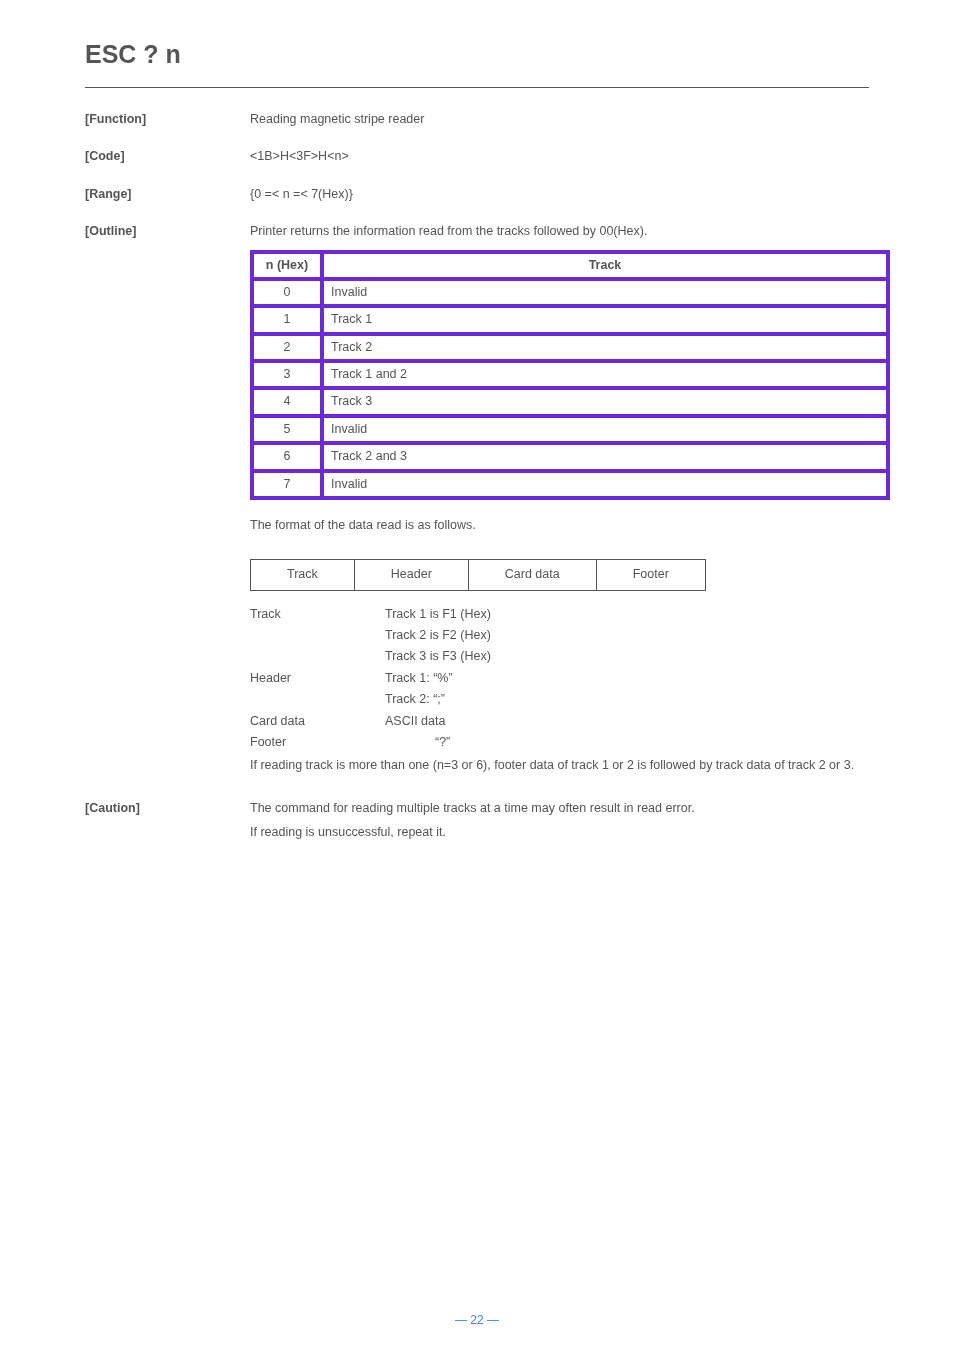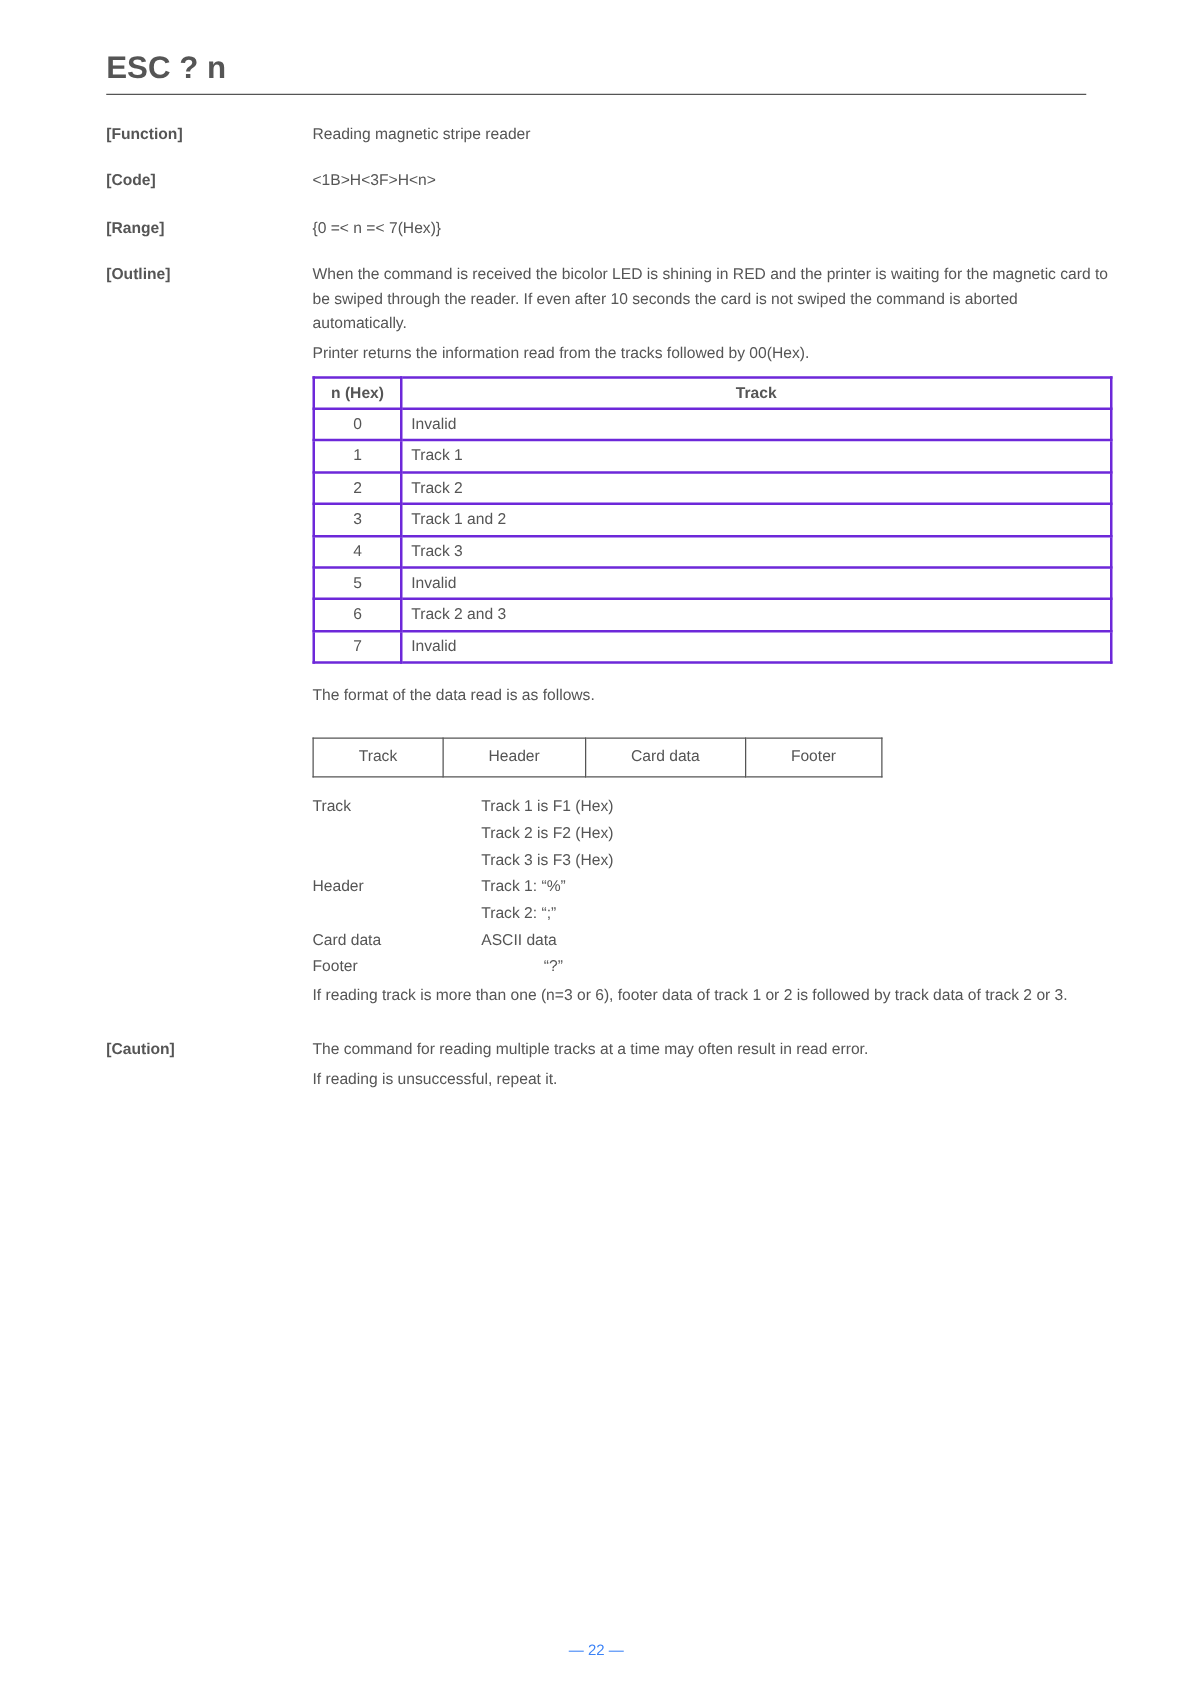--- a/index.html
+++ b/index.html
@@ -9,21 +9,21 @@
       color: #585858;
       width: 954px;
       height: 1351px;
       padding: 40px 85px 30px 85px;
       position: relative;
     }
     .title {
       font-size: 25px;
       font-weight: bold;
       color: #555;
-      padding-bottom: 6px;
+      padding-bottom: 18px;
       border-bottom: 1px solid #555;
       margin-bottom: 22px;
     }
     .section {
       display: flex;
       align-items: flex-start;
       margin-bottom: 18px;
       font-size: 12.5px;
       line-height: 1.55;
     }
@@ -39,21 +39,21 @@
     }
     .content p { margin-bottom: 5px; }
     table.tracks {
       border-collapse: collapse;
       width: 640px;
       margin-top: 8px;
       font-size: 12.5px;
       color: #555;
     }
     table.tracks th, table.tracks td {
-      border: 2px solid #6d28d9;
+      border: 4px solid #6d28d9;
       padding: 2px 7px;
       text-align: left;
     }
     table.tracks th { font-weight: bold; }
     table.tracks th.nh { width: 70px; text-align:center; }
     table.tracks td.ncell { text-align: center; }
     table.format {
       border-collapse: collapse;
       font-size: 12.5px;
       margin-top: 4px;
@@ -100,21 +100,20 @@
 </div>
 
 <div class="section">
   <div class="label">[Range]</div>
   <div class="content">{0 =&lt; n =&lt; 7(Hex)}</div>
 </div>
 
 <div class="section">
   <div class="label">[Outline]</div>
   <div class="content">
-    <p>When the command is received the bicolor LED is shining in RED and the printer is waiting for the magnetic card to be swiped through the reader.   If even after 10 seconds the card is not swiped the command is aborted automatically.</p>
     <p>Printer returns the information read from the tracks followed by 00(Hex).</p>
 
     <table class="tracks">
       <tbody>
           <tr>
         <th class="nh">n (Hex)</th>
         <th style="text-align:center">Track</th>
       </tr>
       <tr>
             <td class="ncell">0</td>

